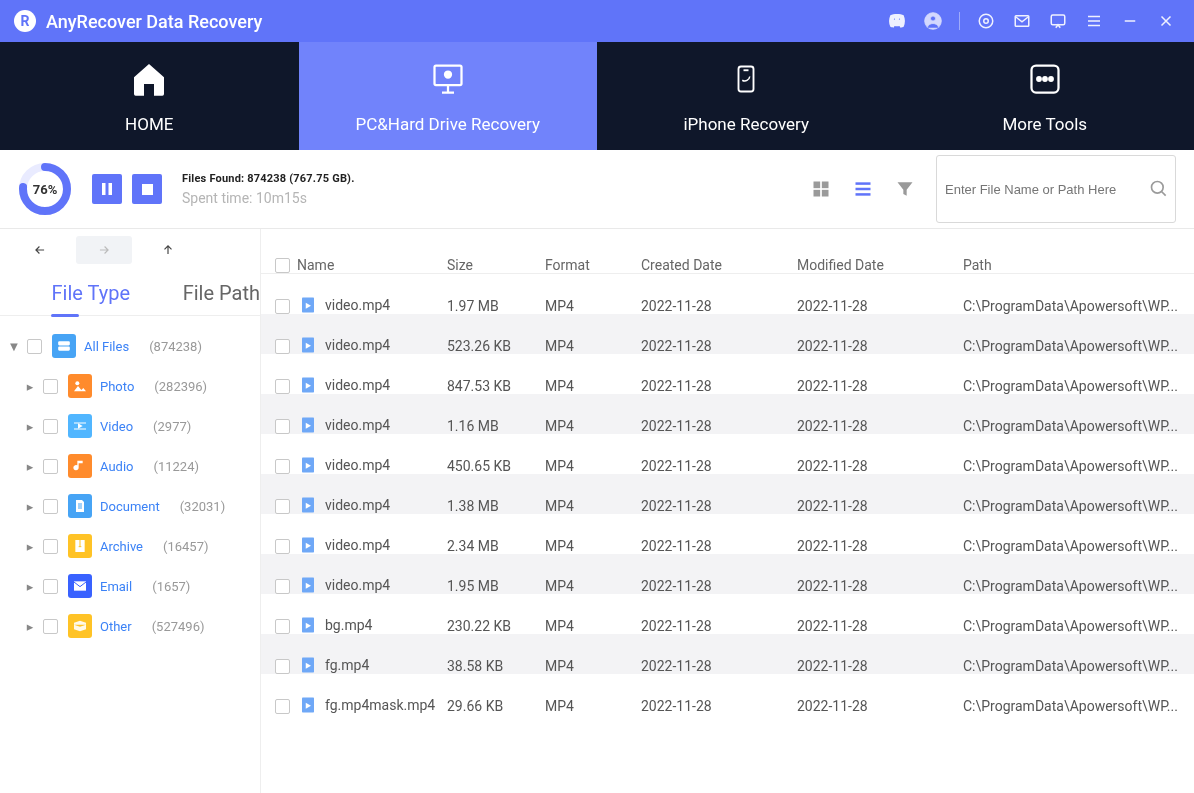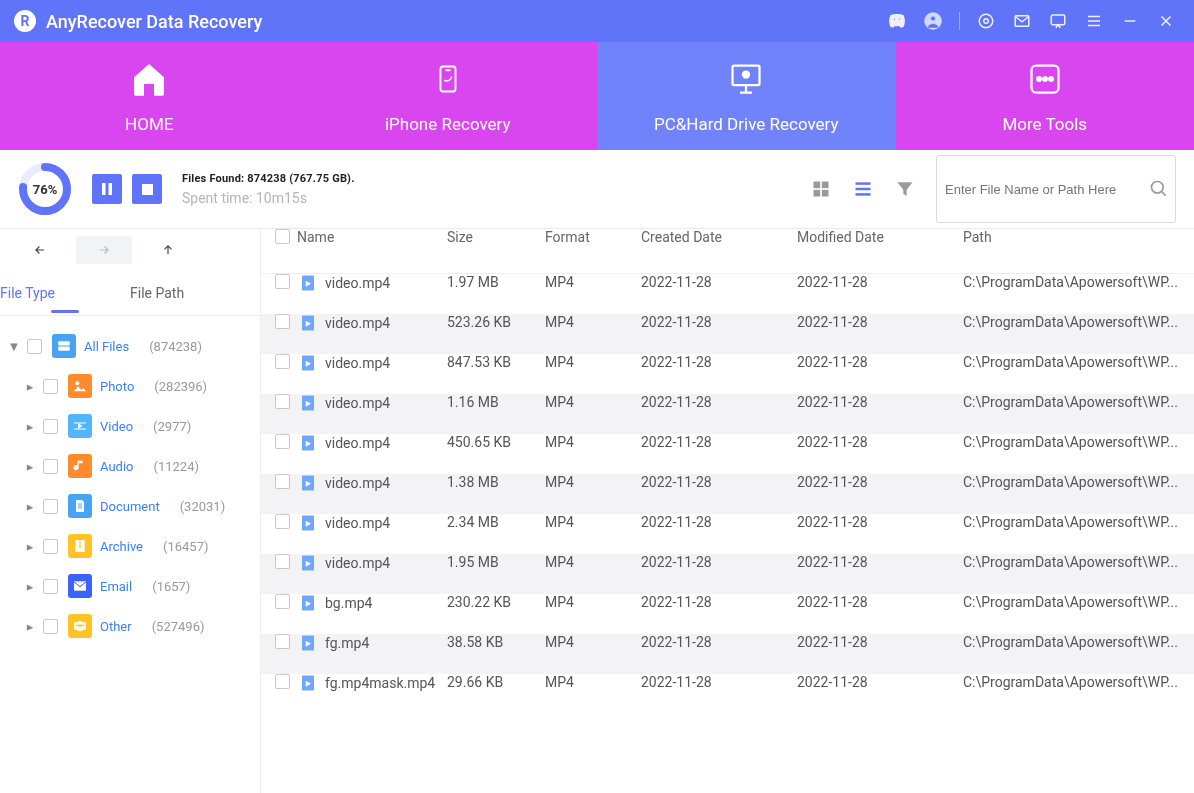--- a/index.html
+++ b/index.html
@@ -4,21 +4,21 @@
 <style>
 html,body{margin:0;padding:0;font-family:-apple-system,BlinkMacSystemFont,"Segoe UI",Roboto,Arial,sans-serif;background:#fff;width:1194px}
 body{font-size:14px;color:#333}
 .titlebar{background:#6074f9;height:42px;display:flex;align-items:center;padding:0 10px;color:#fff}
 .titlebar .logo{width:22px;height:22px;border-radius:50%;background:#fff;display:inline-flex;align-items:center;justify-content:center;font-weight:bold;color:#6074f9;margin:0 10px 0 4px;font-size:14px}
 .titlebar .title{font-size:18px;font-weight:500;flex:0 0 auto}
 .titlebar .spacer{flex:1}
 .tb-icn{width:24px;height:24px;display:inline-flex;align-items:center;justify-content:center;margin:0 6px;opacity:.9}
 .tb-icn svg{stroke:#fff}
 .sep{width:1px;height:18px;background:rgba(255,255,255,.4);margin:0 8px}
-.tabs{background:#d946ef;height:108px;display:flex}
+.tabs{background:#0f172a;height:108px;display:flex}
 .tab{flex:1;display:flex;flex-direction:column;align-items:center;justify-content:center;gap:14px;color:#fff;position:relative}
 .tab.active{background:#7183fb}
 .tab .ti{height:42px;display:flex;align-items:center;justify-content:center}
 .tab .ti svg{}
 .tab .lbl{font-size:17px}
 .scanbar{height:78px;display:flex;align-items:center;padding:0 18px;border-bottom:1px solid #e9e9e9}
 .ring{width:54px;height:54px;position:relative;margin-right:20px}
 .ring svg{transform:rotate(-90deg)}
 .ring .pct{position:absolute;inset:0;display:flex;align-items:center;justify-content:center;font-weight:bold;font-size:13px;color:#333}
 .ctl{width:30px;height:30px;background:#6074f9;display:inline-flex;align-items:center;justify-content:center;margin-right:10px;border-radius:2px}
@@ -29,34 +29,34 @@
 .viewicn{width:26px;height:26px;display:inline-flex;align-items:center;justify-content:center;margin:0 8px;color:#9a9a9a}
 .viewicn.active{color:#6074f9}
 .search{display:flex;align-items:center;border:1px solid #d9d9d9;border-radius:3px;height:34px;width:226px;margin-left:10px;padding:16px 6px}
 .search input{border:0;outline:0;flex:1;font-size:13px;color:#666}
 .search svg{stroke:#9a9a9a}
 .content{display:flex;height:592px}
 .side{width:260px;display:flex;flex-direction:column;border-right:1px solid #eee}
 .nav{height:42px;display:flex;padding:0 12px;align-items:center}
 .navbtn{width:56px;height:28px;display:flex;align-items:center;justify-content:center;background:#f1f3f6;border-radius:3px;margin-right:8px;color:#9a9a9a}
 .subtabs{height:44px;display:flex;align-items:center;border-bottom:1px solid #eee}
-.subtabs .st{flex:1;text-align:left;color:#666;font-size:14px;position:relative;cursor:default}
+.subtabs .st{flex:1;text-align:right;color:#666;font-size:20px;position:relative;cursor:default}
 .subtabs .st.active{color:#6074f9}
 .subtabs .st.active::after{content:"";position:absolute;left:50%;transform:translateX(-50%);bottom:-12px;width:28px;height:3px;background:#6074f9;border-radius:2px}
 .tree{padding:10px 4px}
 .tnode{display:flex;align-items:center;height:40px;font-size:13px;color:#444}
 .tnode .arrow{width:20px;display:flex;justify-content:center;color:#888}
 .tnode .cb{width:20px;display:flex;justify-content:center}
 .tnode .icn{width:24px;height:24px;border-radius:3px;display:flex;align-items:center;justify-content:center;margin:0 8px}
 .tnode .lbl{color:#3b82f6}
 .tnode .cnt{color:#999;margin-left:20px}
 .tnode.child{padding-left:16px}
 input[type=checkbox]{width:15px;height:15px;border:1px solid #c8c8c8;border-radius:2px;appearance:none;background:#fff;margin:0}
 .main{flex:1;display:flex;flex-direction:column}
-.thead,.trow{display:flex;align-items:flex-start;height:40px;padding-left:6px}
+.thead,.trow{display:flex;align-items:flex-end;height:40px;padding-left:6px}
 .thead{background:#fff;color:#666;font-size:14px;border-bottom:1px solid #eee;height:44px}
 .c-cb{width:30px;display:flex;justify-content:center}
 .c-name{width:150px;display:flex;align-items:center}
 .c-size{width:98px}
 .c-fmt{width:96px}
 .c-cd{width:156px}
 .c-md{width:166px}
 .c-path{flex:1;white-space:nowrap;overflow:hidden;text-overflow:ellipsis;padding-right:8px}
 .trow{color:#555;font-size:14px}
 .trow:nth-child(even){background:#f3f3f5}
@@ -119,39 +119,39 @@
 
 <div class="tabs">
  <div class="tab">
   <span class="ti">
         <svg width="44" height="40" viewBox="0 0 24 24" fill="#fff">
           <path d="M3 11l9-8 9 8v10a1 1 0 01-1 1h-5v-7h-6v7H4a1 1 0 01-1-1z"></path>
         </svg>
       </span>
   <span class="lbl">HOME</span>
  </div>
+ <div class="tab active">
+  <span class="ti">
+        <svg width="38" height="36" viewBox="0 0 24 24" fill="none" stroke="#fff" stroke-width="1.5">
+          <rect x="3" y="3" width="18" height="13" rx="1"></rect>
+          <circle cx="12" cy="9" r="2" fill="#fff"></circle>
+          <path d="M8 21h8M12 16v5"></path>
+        </svg>
+      </span>
+  <span class="lbl">PC&amp;Hard Drive Recovery</span>
+ </div>
  <div class="tab">
   <span class="ti">
         <svg width="30" height="38" viewBox="0 0 24 24" fill="none" stroke="#fff" stroke-width="1.5">
           <rect x="6" y="2" width="12" height="20" rx="2"></rect>
           <path d="M10 5h4"></path>
           <path d="M9 13a4 4 0 006-3" stroke-width="1.2"></path>
         </svg>
       </span>
   <span class="lbl">iPhone Recovery</span>
- </div>
- <div class="tab active">
-  <span class="ti">
-        <svg width="38" height="36" viewBox="0 0 24 24" fill="none" stroke="#fff" stroke-width="1.5">
-          <rect x="3" y="3" width="18" height="13" rx="1"></rect>
-          <circle cx="12" cy="9" r="2" fill="#fff"></circle>
-          <path d="M8 21h8M12 16v5"></path>
-        </svg>
-      </span>
-  <span class="lbl">PC&amp;Hard Drive Recovery</span>
  </div>
  <div class="tab">
   <span class="ti">
         <svg width="36" height="36" viewBox="0 0 24 24" fill="none" stroke="#fff" stroke-width="1.5">
           <rect x="3" y="3" width="18" height="18" rx="3"></rect>
           <circle cx="8" cy="12" r="1.2" fill="#fff"></circle>
           <circle cx="12" cy="12" r="1.2" fill="#fff"></circle>
           <circle cx="16" cy="12" r="1.2" fill="#fff"></circle>
         </svg>
       </span>

